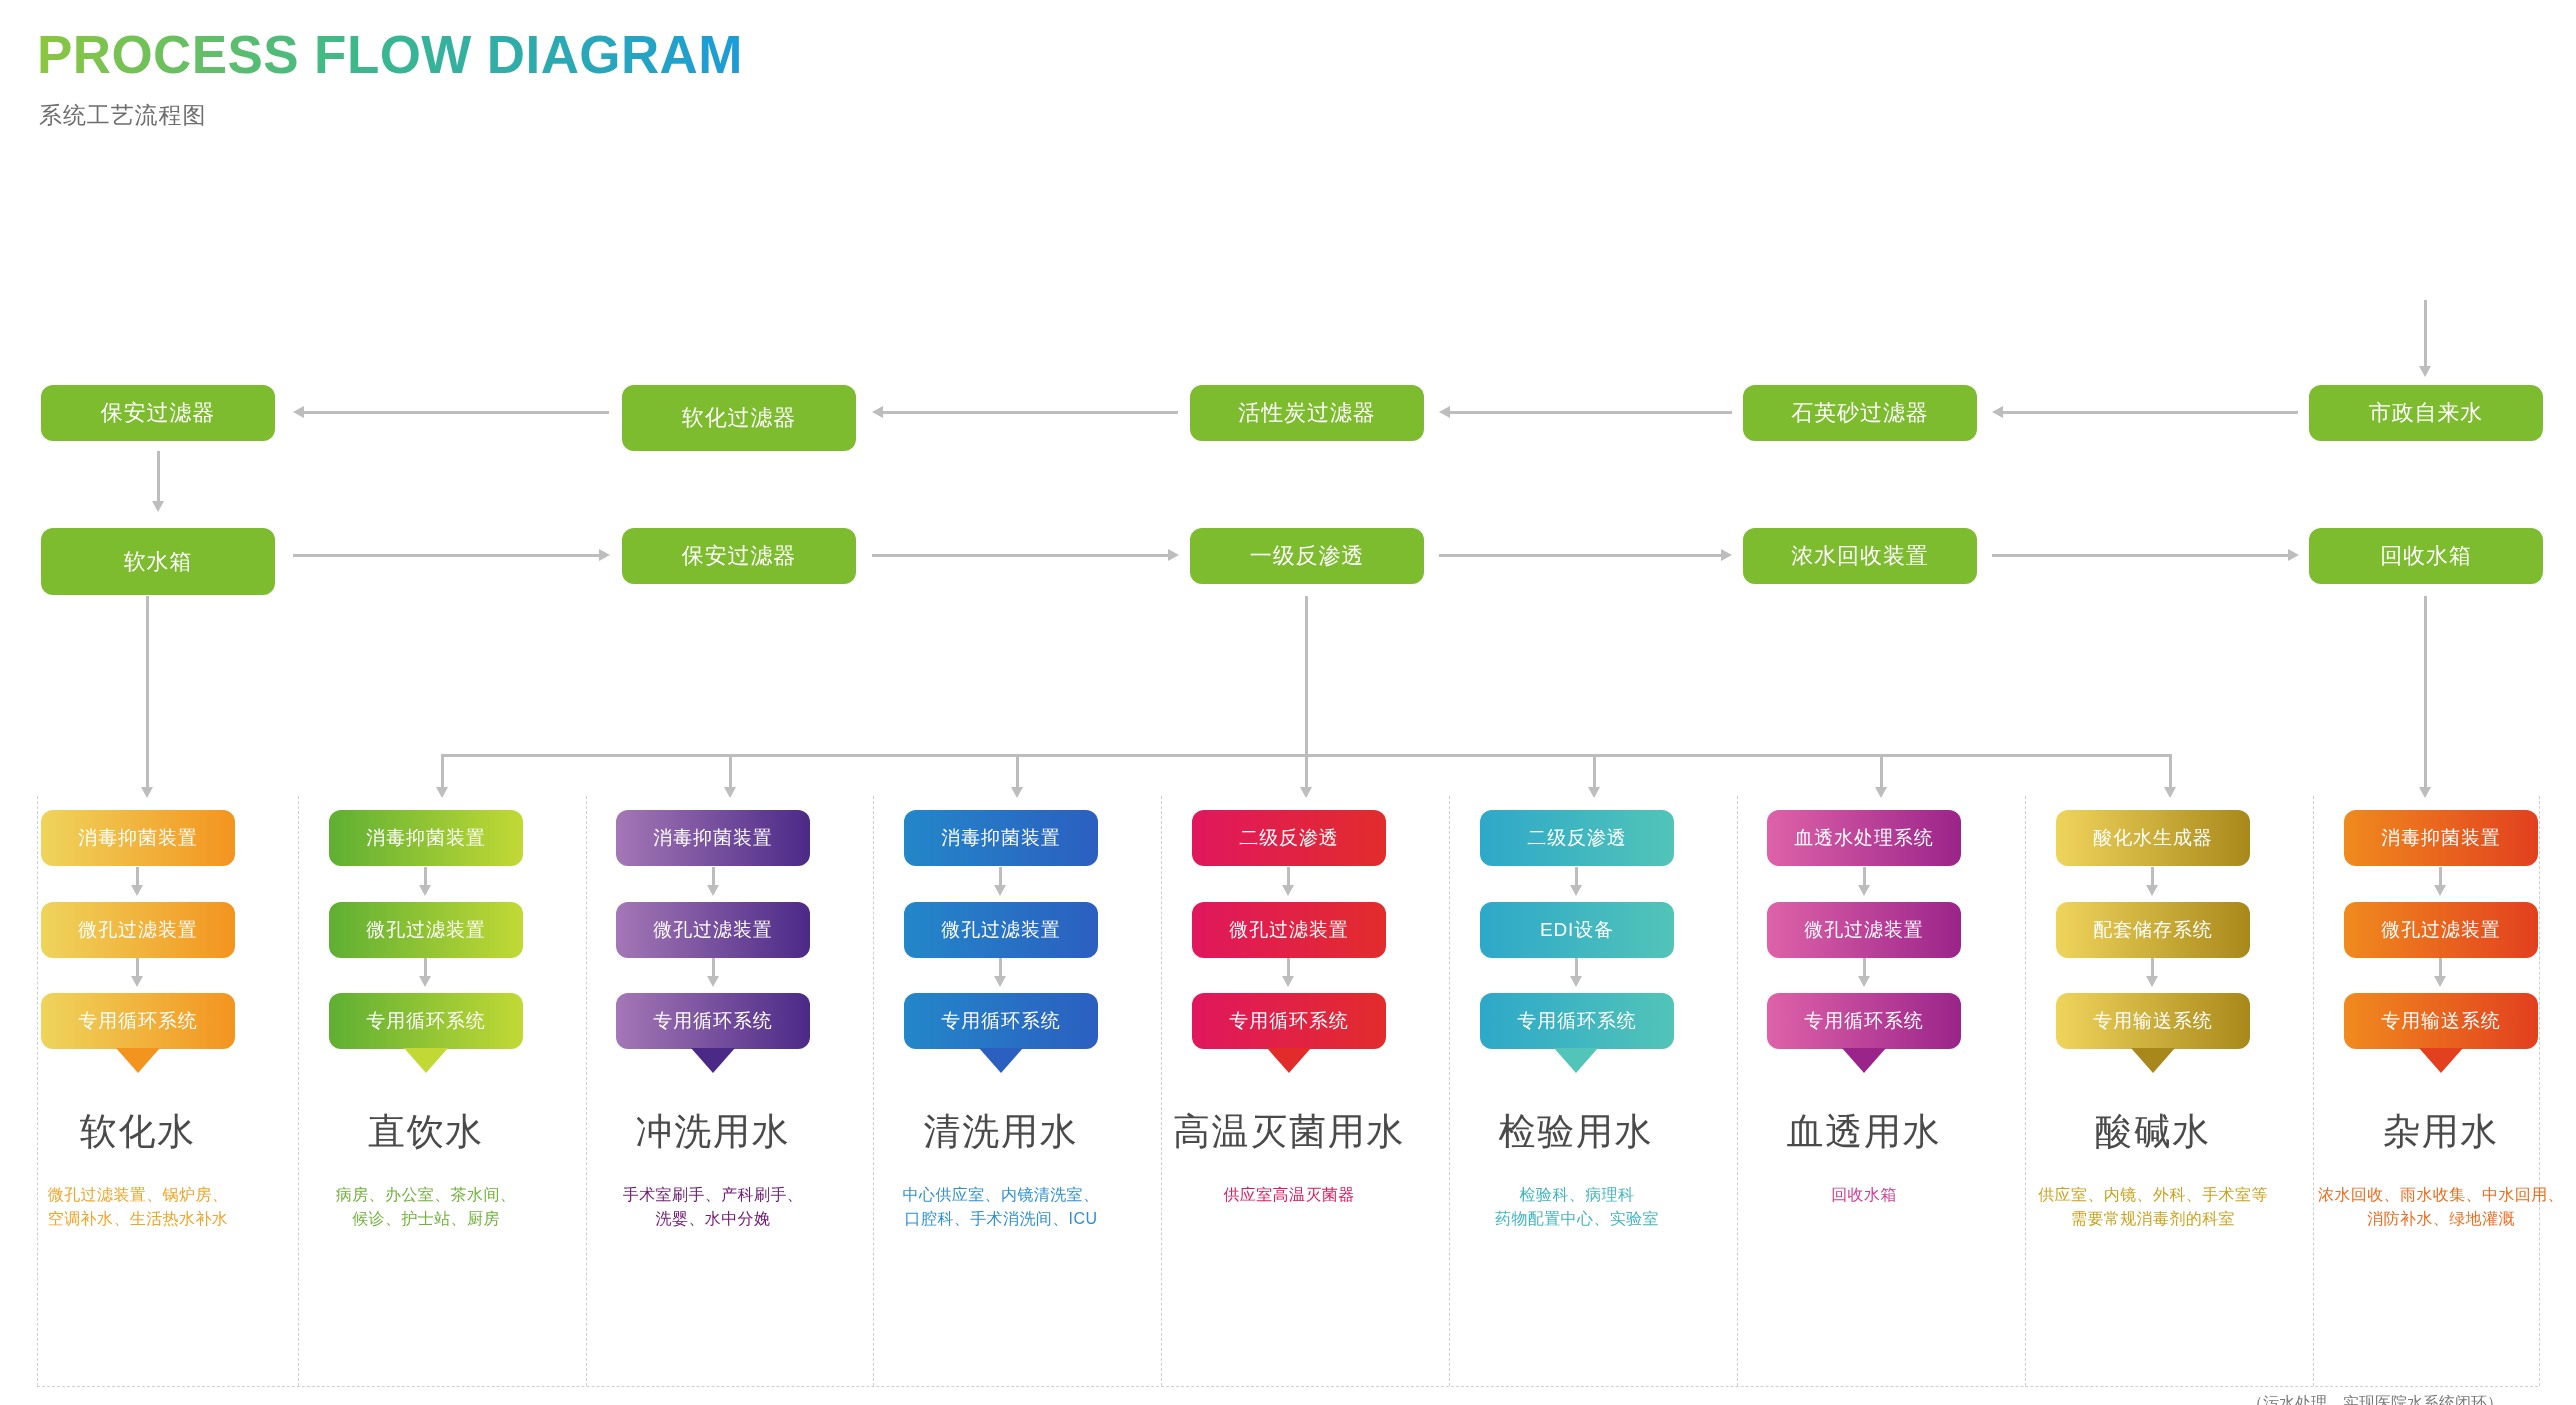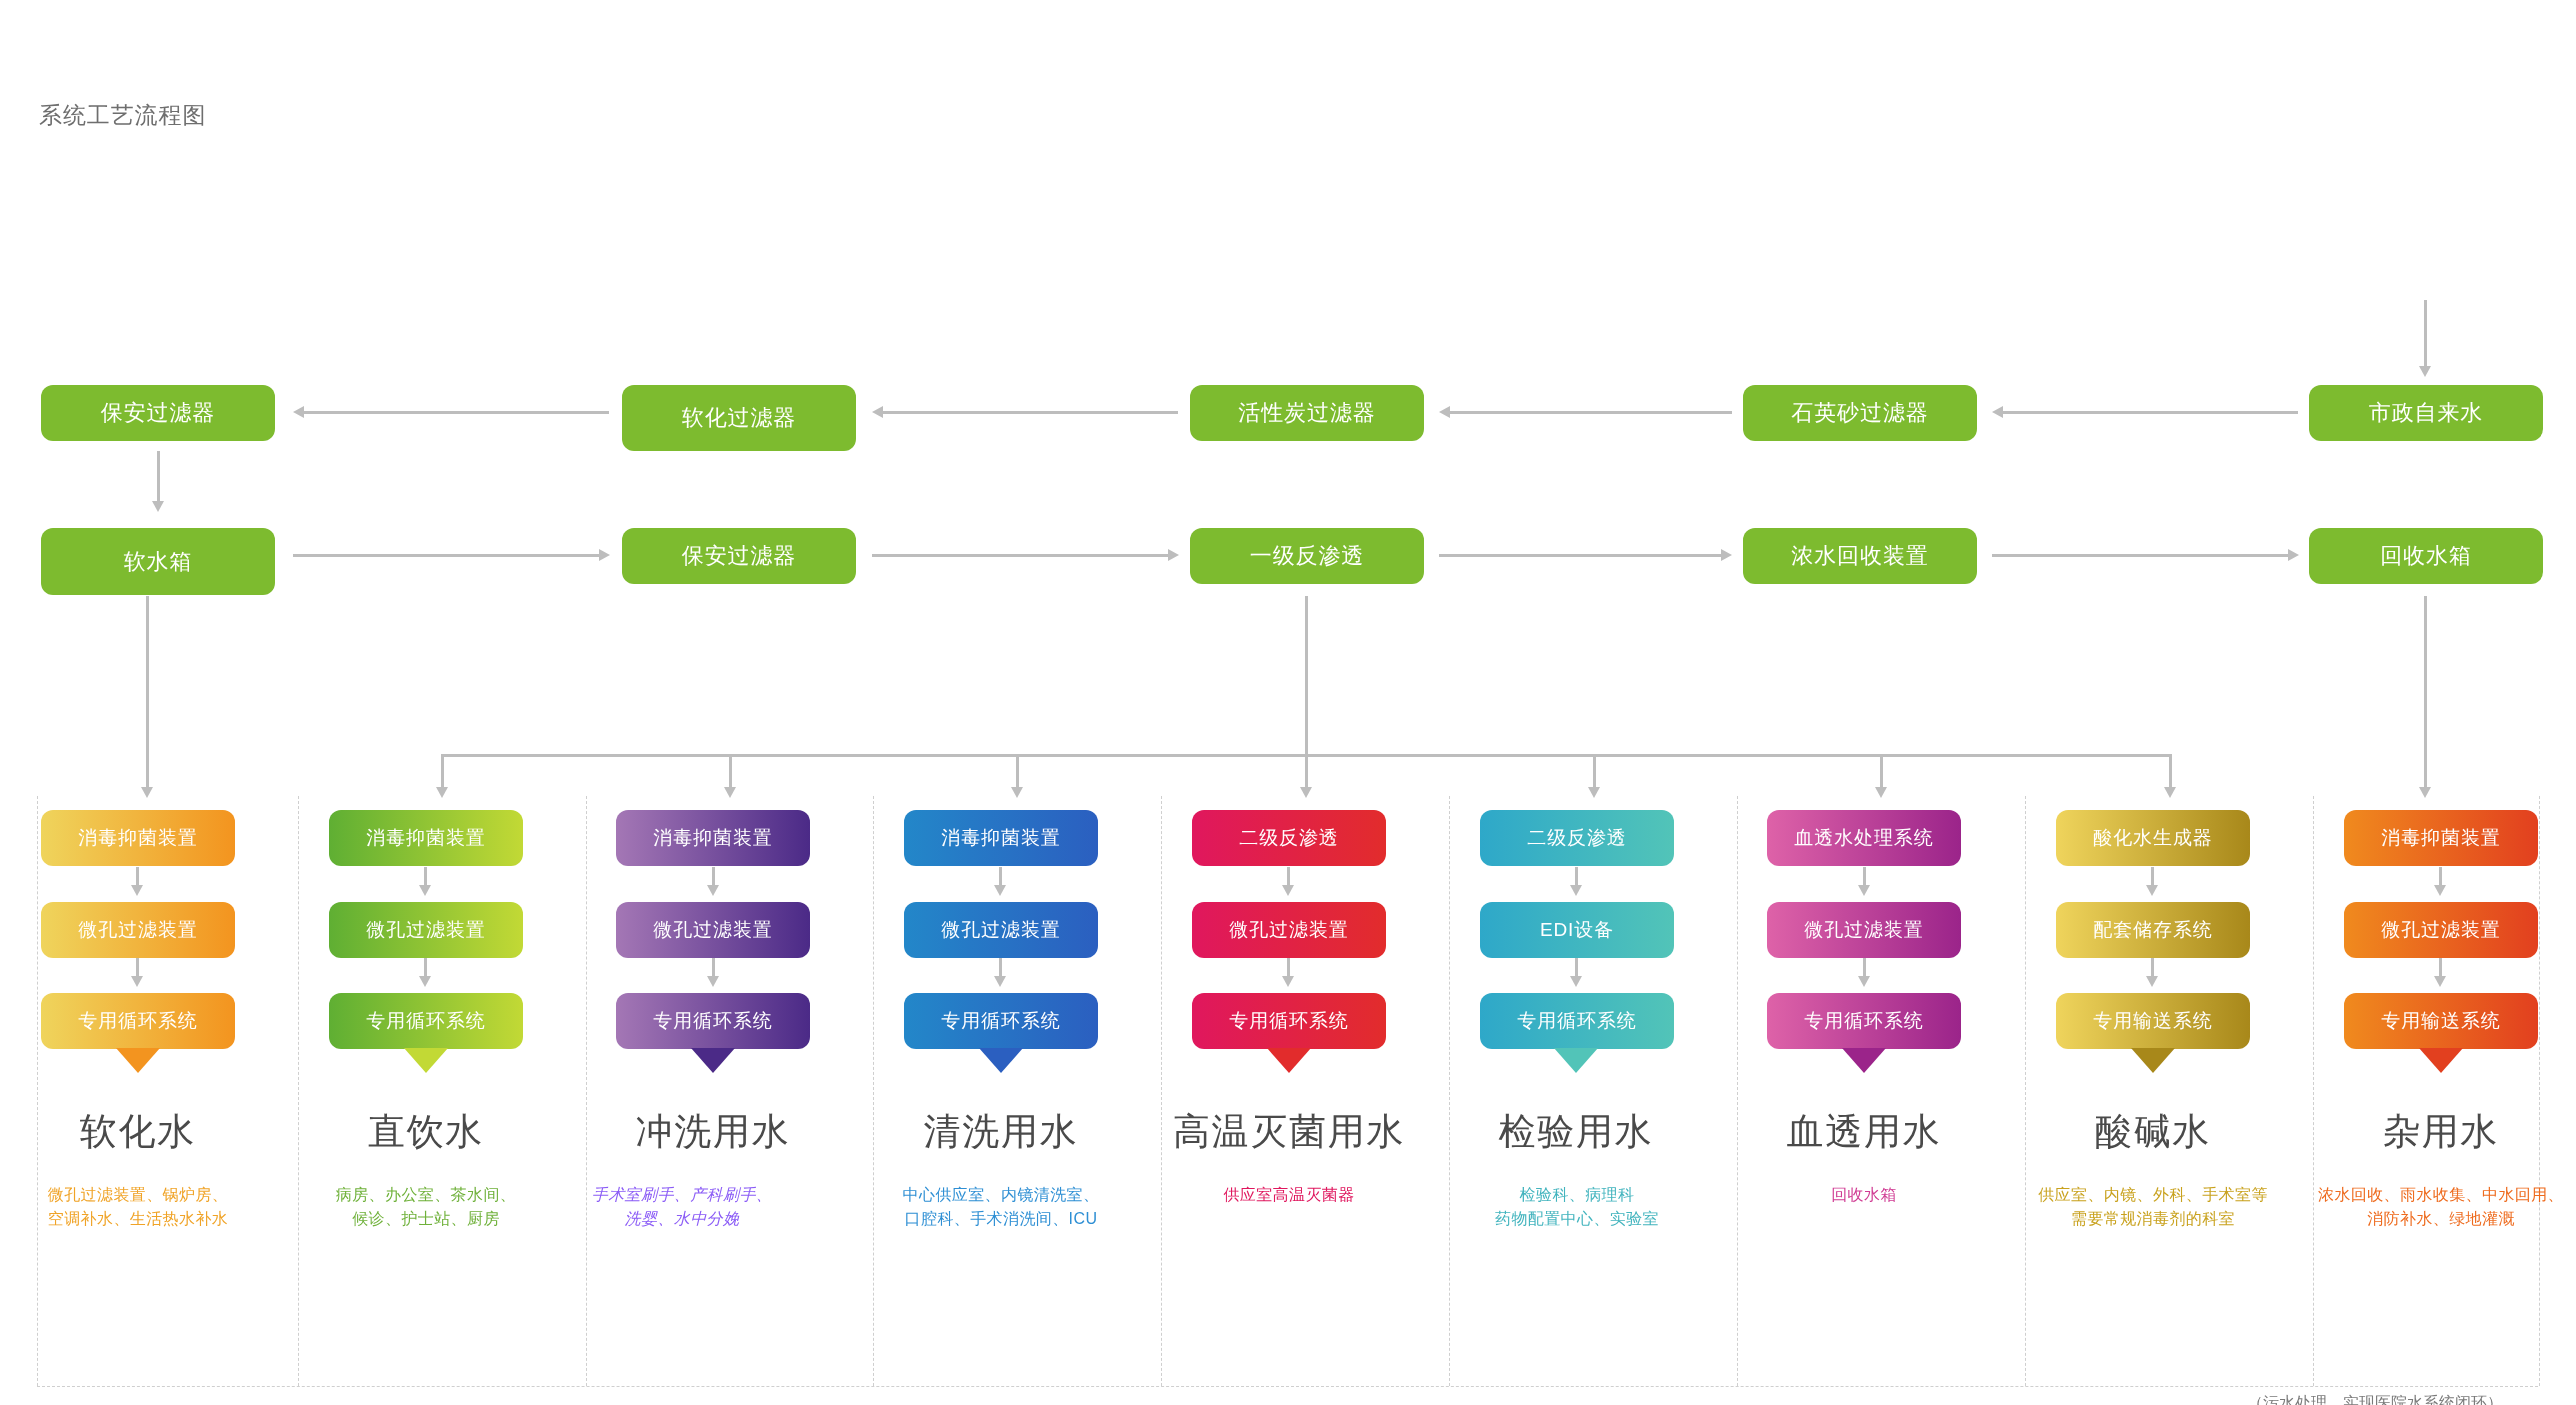--- a/index.html
+++ b/index.html
@@ -88,20 +88,21 @@
   .footnote {
     position: absolute; left: 2247px; top: 1393px;
     font-size: 16px; color: #7a7a7a; white-space: nowrap;
   }
 </style>
 </head>
 <body>
 
 <div id="root">
 
+  <div class="title">PROCESS FLOW DIAGRAM</div>
   <div class="subtitle">系统工艺流程图</div>
 
   <div class="pill green" style="left:41px;  top:385px; width:234px; height:56px;">保安过滤器</div>
   <div class="pill green" style="left:622px; top:385px; width:234px; height:66px;">软化过滤器</div>
   <div class="pill green" style="left:1190px;top:385px; width:234px; height:56px;">活性炭过滤器</div>
   <div class="pill green" style="left:1743px;top:385px; width:234px; height:56px;">石英砂过滤器</div>
   <div class="pill green" style="left:2309px;top:385px; width:234px; height:56px;">市政自来水</div>
 
   <div class="vline" style="left:2424px; top:300px; height:70px;"></div>
   <div class="arr-down" style="left:2419px; top:366px;"></div>
@@ -199,21 +200,21 @@
       </div>
       <div class="pill" style="left: 616px; top: 810px; width: 194px; height: 56px; font-size: 19px; background: linear-gradient(90deg, rgb(164, 119, 181) 0%, rgb(75, 42, 135) 100%);">消毒抑菌装置</div>
       <div class="vline" style="left: 712px; top: 867px; height: 22px;"></div>
       <div class="arr-down" style="left: 707px; top: 885px;"></div>
       <div class="pill" style="left: 616px; top: 902px; width: 194px; height: 56px; font-size: 19px; background: linear-gradient(90deg, rgb(164, 119, 181) 0%, rgb(75, 42, 135) 100%);">微孔过滤装置</div>
       <div class="vline" style="left: 712px; top: 958px; height: 22px;"></div>
       <div class="arr-down" style="left: 707px; top: 976px;"></div>
       <div class="pill" style="left: 616px; top: 993px; width: 194px; height: 56px; font-size: 19px; background: linear-gradient(90deg, rgb(164, 119, 181) 0%, rgb(75, 42, 135) 100%);">专用循环系统</div>
       <div class="notch" style="left: 691px; top: 1048px; border-top-color: rgb(75, 42, 135);"></div>
       <div class="col-title" style="left: 582px; top: 1107px; width: 262px;">冲洗用水</div>
-      <div class="col-desc" style="left: 544px; top: 1183px; width: 276px; color: #8b5cf6; font-style: italic;">
+      <div class="col-desc" style="left: 575px; top: 1183px; width: 276px; color: #701a75;">
         <div>手术室刷手、产科刷手、</div>
         <div>洗婴、水中分娩</div>
       </div>
       <div class="pill" style="left: 904px; top: 810px; width: 194px; height: 56px; font-size: 19px; background: linear-gradient(90deg, rgb(35, 135, 201) 0%, rgb(43, 95, 192) 100%);">消毒抑菌装置</div>
       <div class="vline" style="left: 999px; top: 867px; height: 22px;"></div>
       <div class="arr-down" style="left: 994px; top: 885px;"></div>
       <div class="pill" style="left: 904px; top: 902px; width: 194px; height: 56px; font-size: 19px; background: linear-gradient(90deg, rgb(35, 135, 201) 0%, rgb(43, 95, 192) 100%);">微孔过滤装置</div>
       <div class="vline" style="left: 999px; top: 958px; height: 22px;"></div>
       <div class="arr-down" style="left: 994px; top: 976px;"></div>
       <div class="pill" style="left: 904px; top: 993px; width: 194px; height: 56px; font-size: 19px; background: linear-gradient(90deg, rgb(35, 135, 201) 0%, rgb(43, 95, 192) 100%);">专用循环系统</div>

